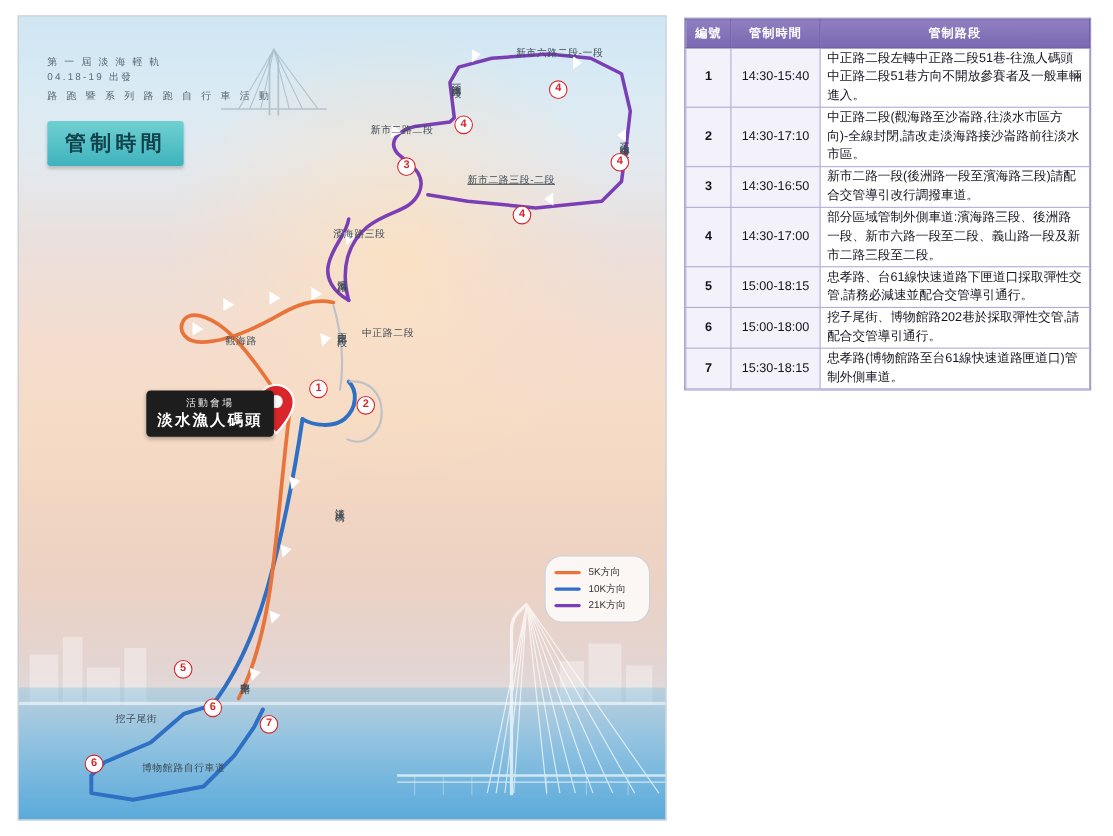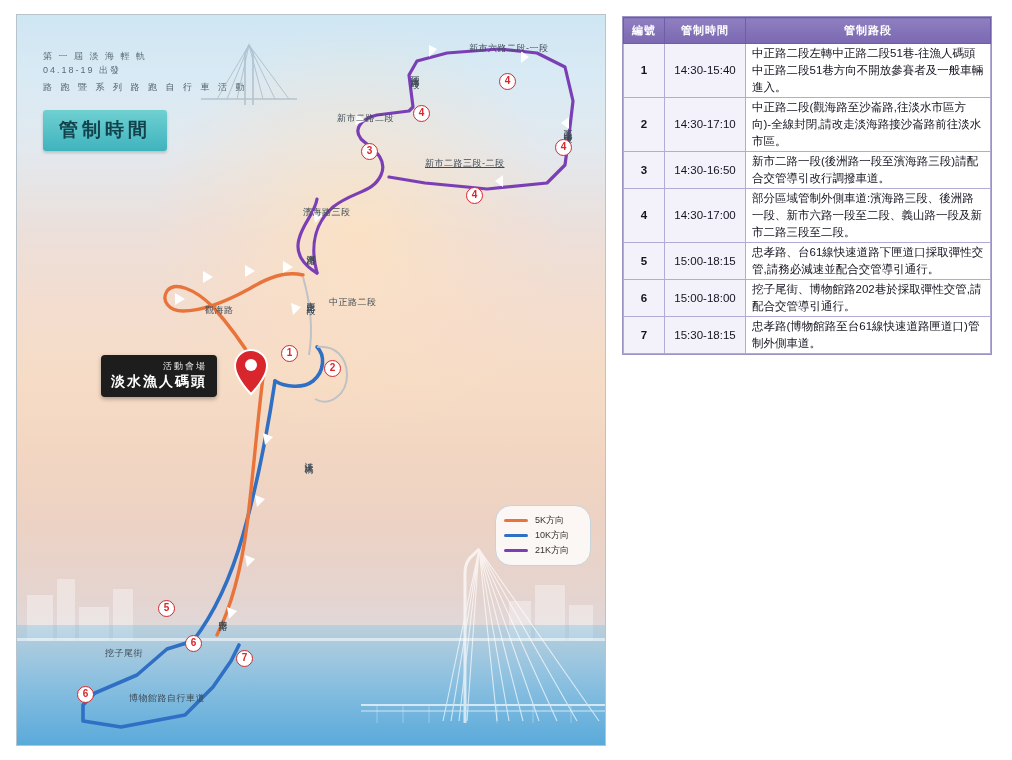--- a/index.html
+++ b/index.html
@@ -127,27 +127,27 @@
   #map-svg {
     position: absolute;
     left: 0; top: 0;
     width: 590px;
     height: 732px;
   }
 
   
   #venue-label {
     position: absolute;
-    left: 84px;
+    left: 116px;
     top: 340px;
     background: #1d1d1d;
     color: #ffffff;
     border-radius: 4px;
     padding: 5px 10px 7px 10px;
-    text-align: right;
+    text-align: center;
     box-shadow: 0 2px 4px rgba(0,0,0,0.3);
   }
   #venue-label .venue-sub {
     font-size: 9px;
     letter-spacing: 2px;
     line-height: 12px;
     color: #e8e8e8;
   }
   #venue-label .venue-main {
     font-size: 14px;

